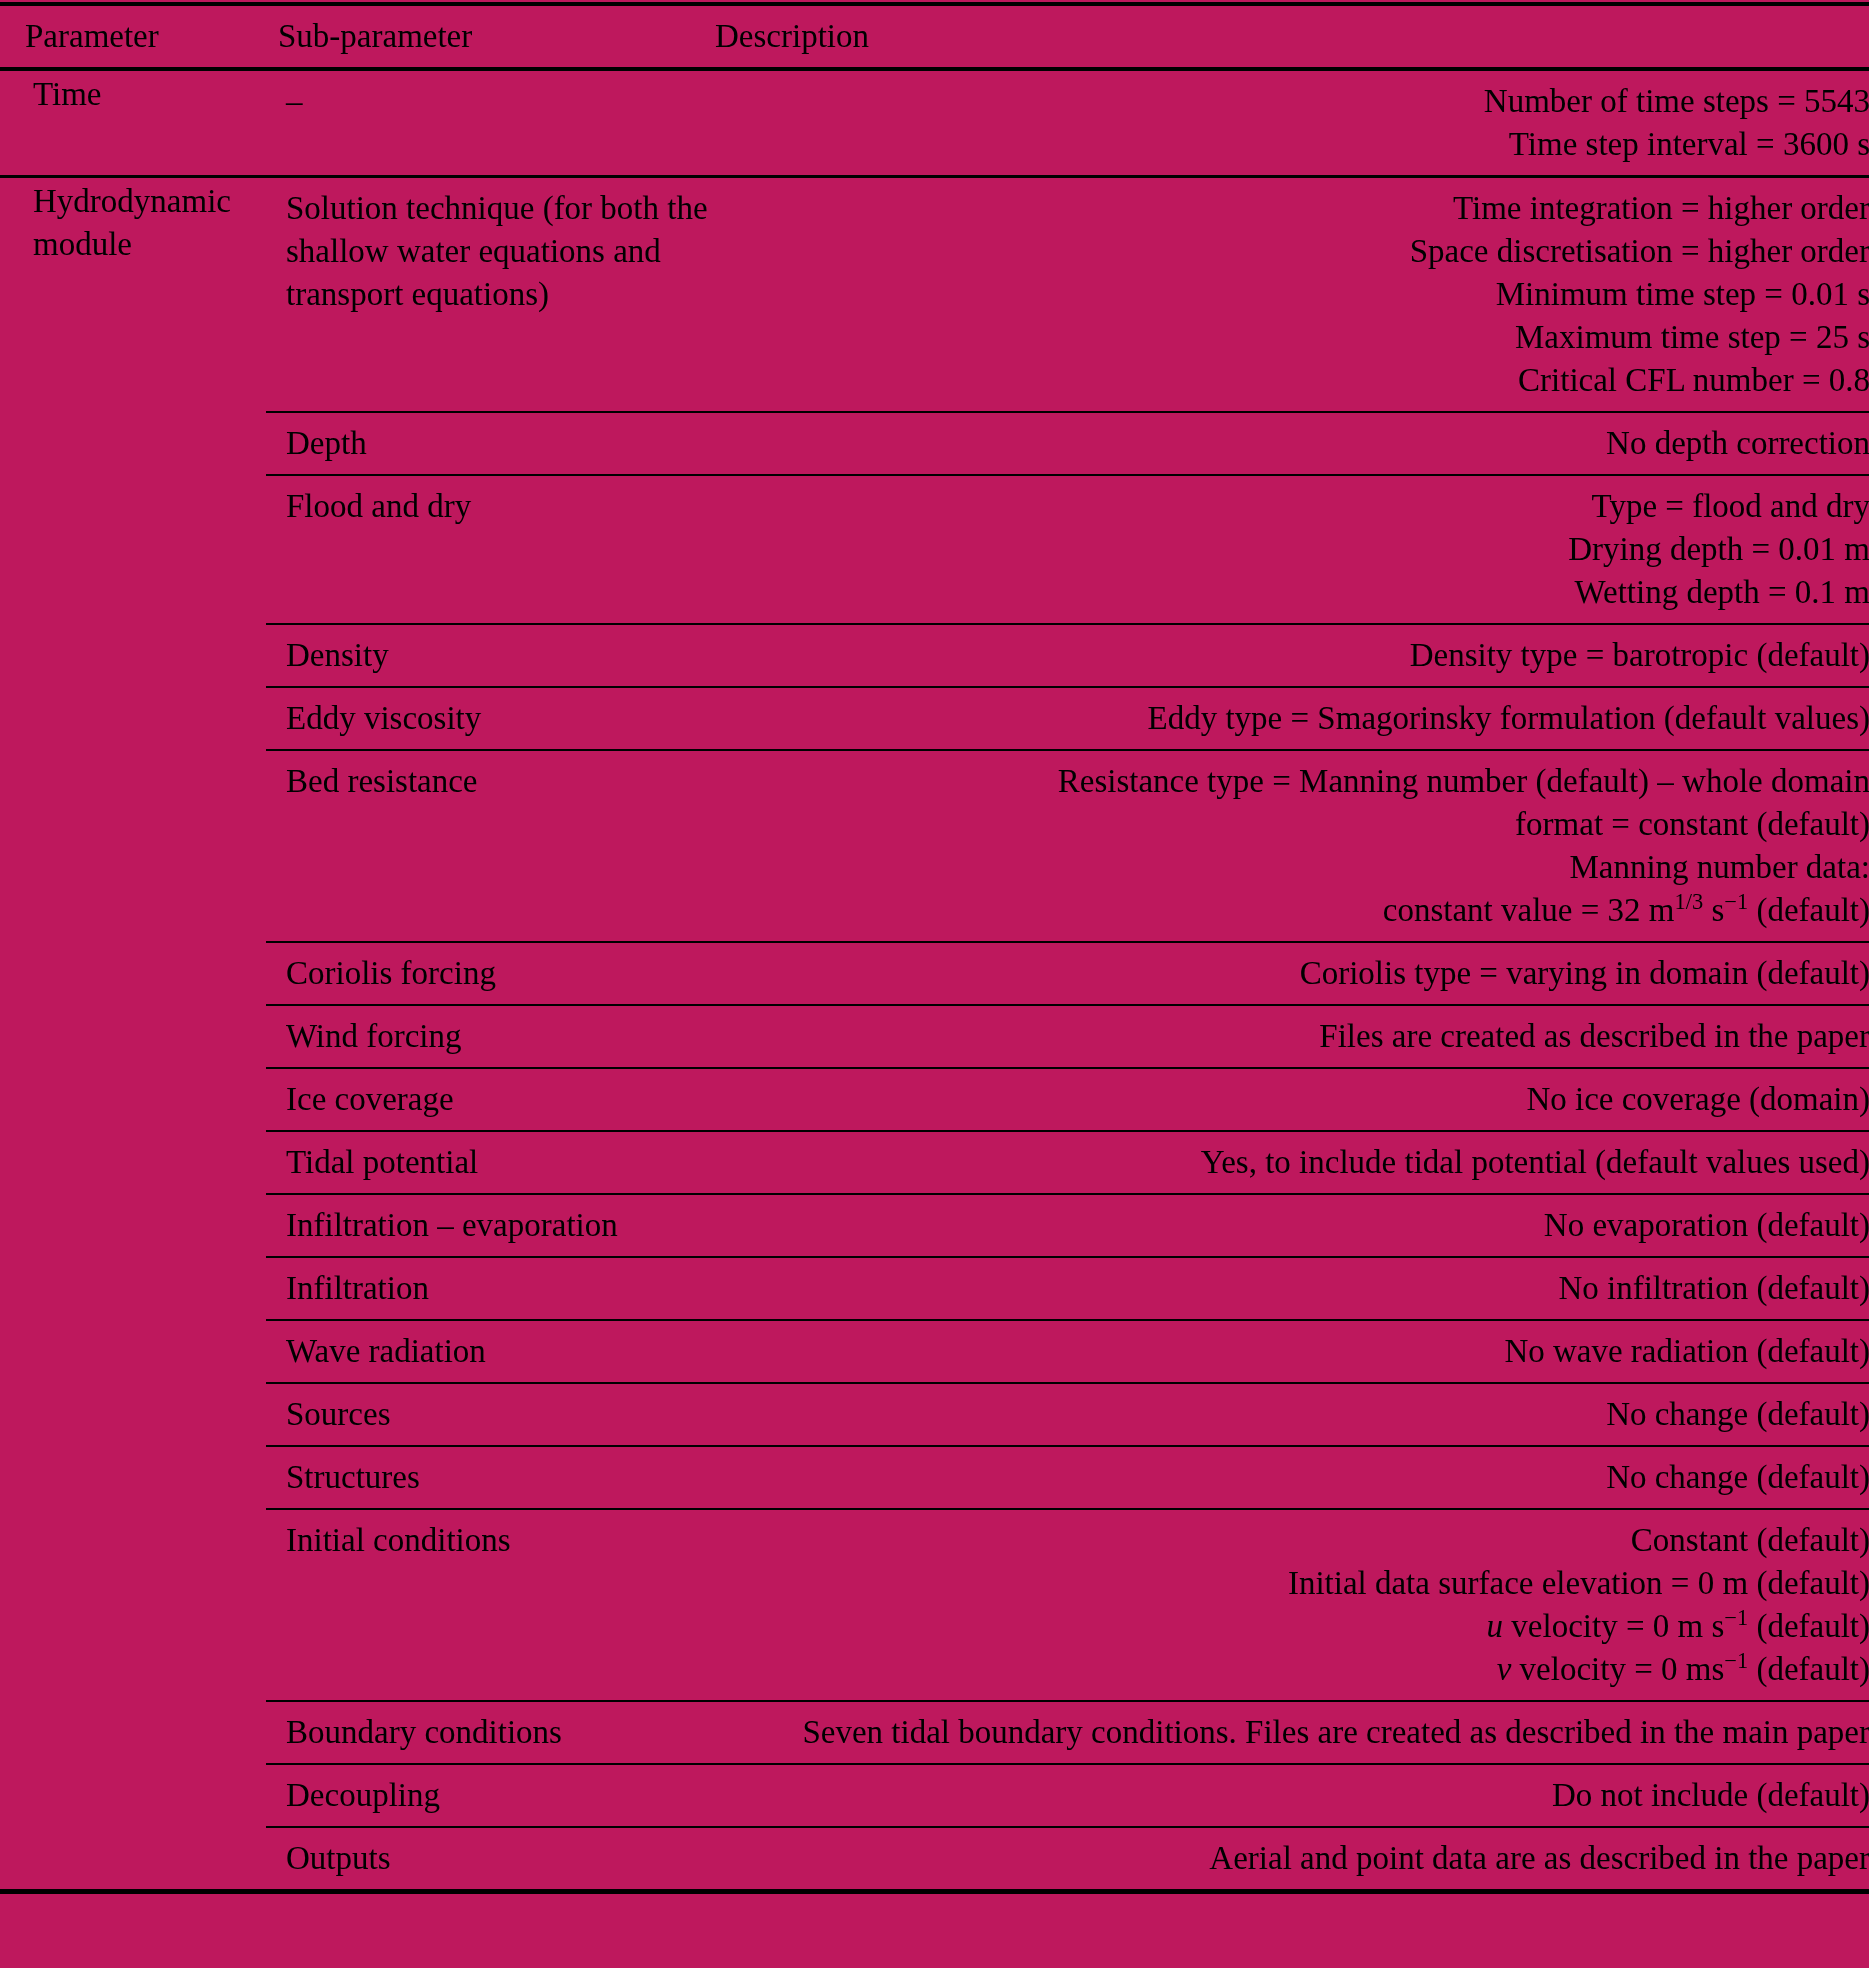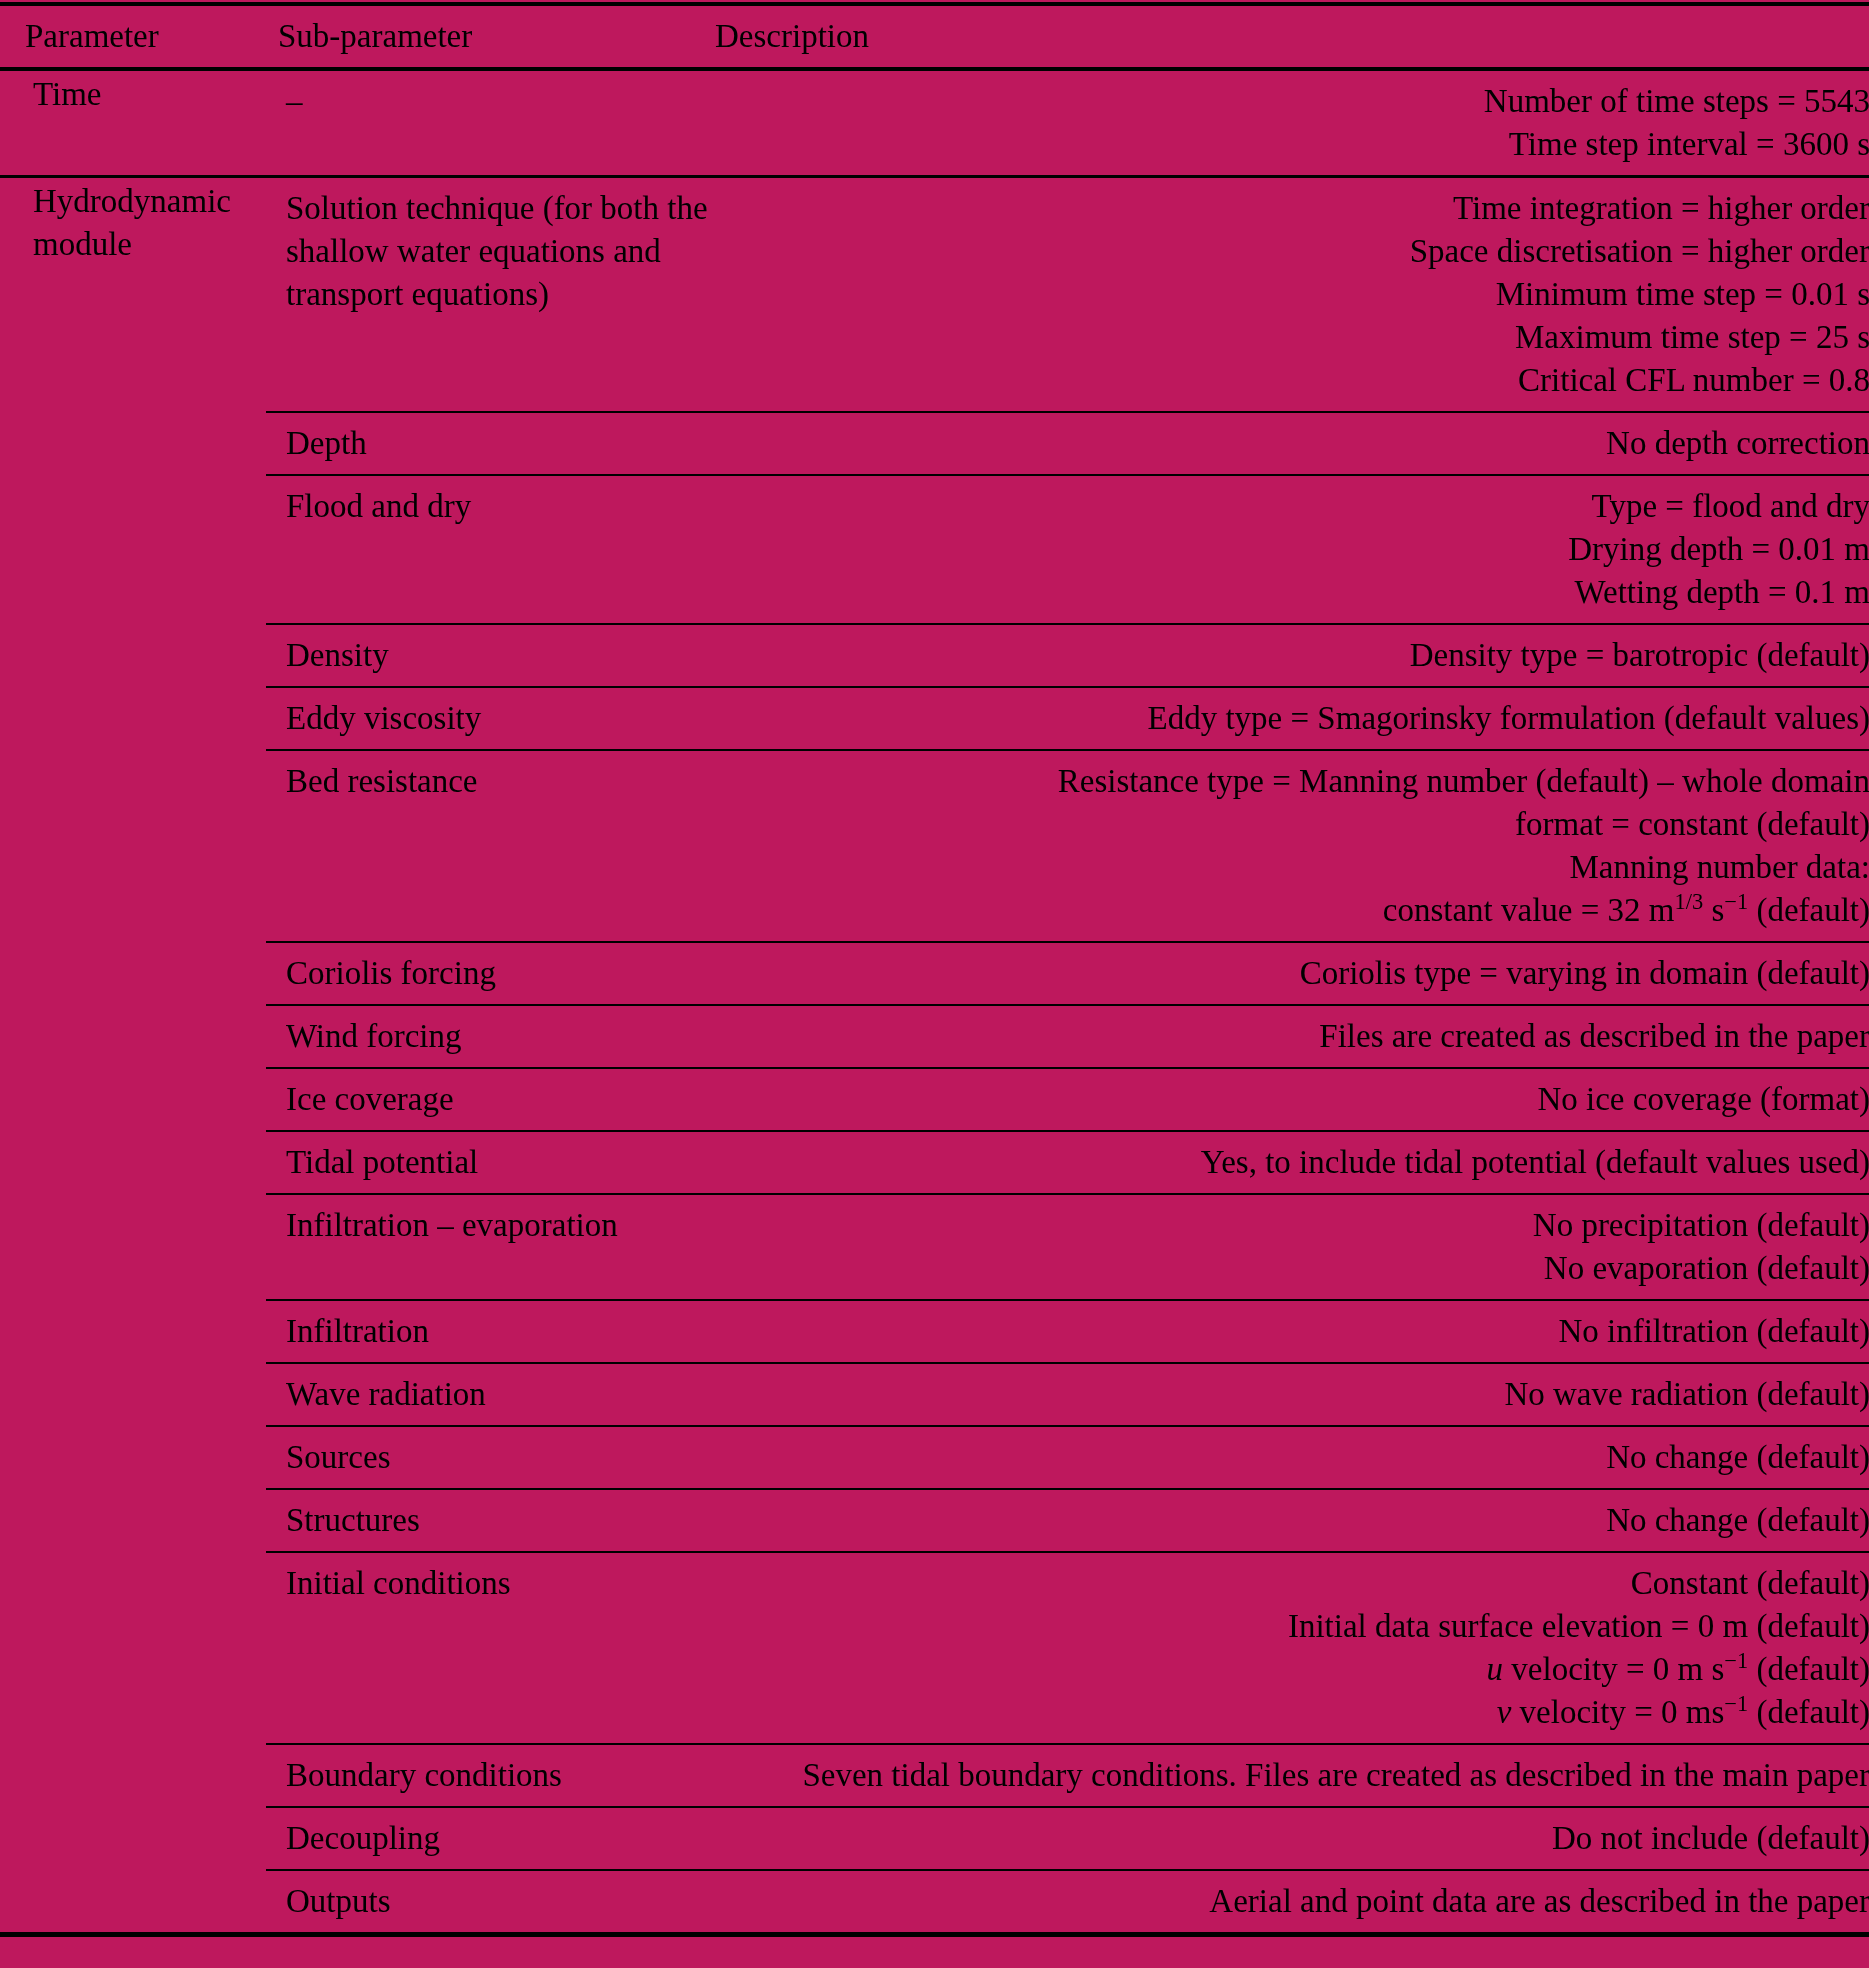--- a/index.html
+++ b/index.html
@@ -162,33 +162,32 @@
           </div>
           <div class="subrow">
             <div class="c2">Wind forcing</div>
             <div class="c3">
               <div class="desc-line">Files are created as described in the paper</div>
             </div>
           </div>
           <div class="subrow">
             <div class="c2">Ice coverage</div>
             <div class="c3">
-              <div class="desc-line">No ice coverage (format)</div>
+              <div class="desc-line">No ice coverage (domain)</div>
             </div>
           </div>
           <div class="subrow">
             <div class="c2">Tidal potential</div>
             <div class="c3">
               <div class="desc-line">Yes, to include tidal potential (default values used)</div>
             </div>
           </div>
           <div class="subrow">
             <div class="c2">Infiltration – evaporation</div>
             <div class="c3">
-              <div class="desc-line">No precipitation (default)</div>
               <div class="desc-line">No evaporation (default)</div>
             </div>
           </div>
           <div class="subrow">
             <div class="c2">Infiltration</div>
             <div class="c3">
               <div class="desc-line">No infiltration (default)</div>
             </div>
           </div>
           <div class="subrow">

